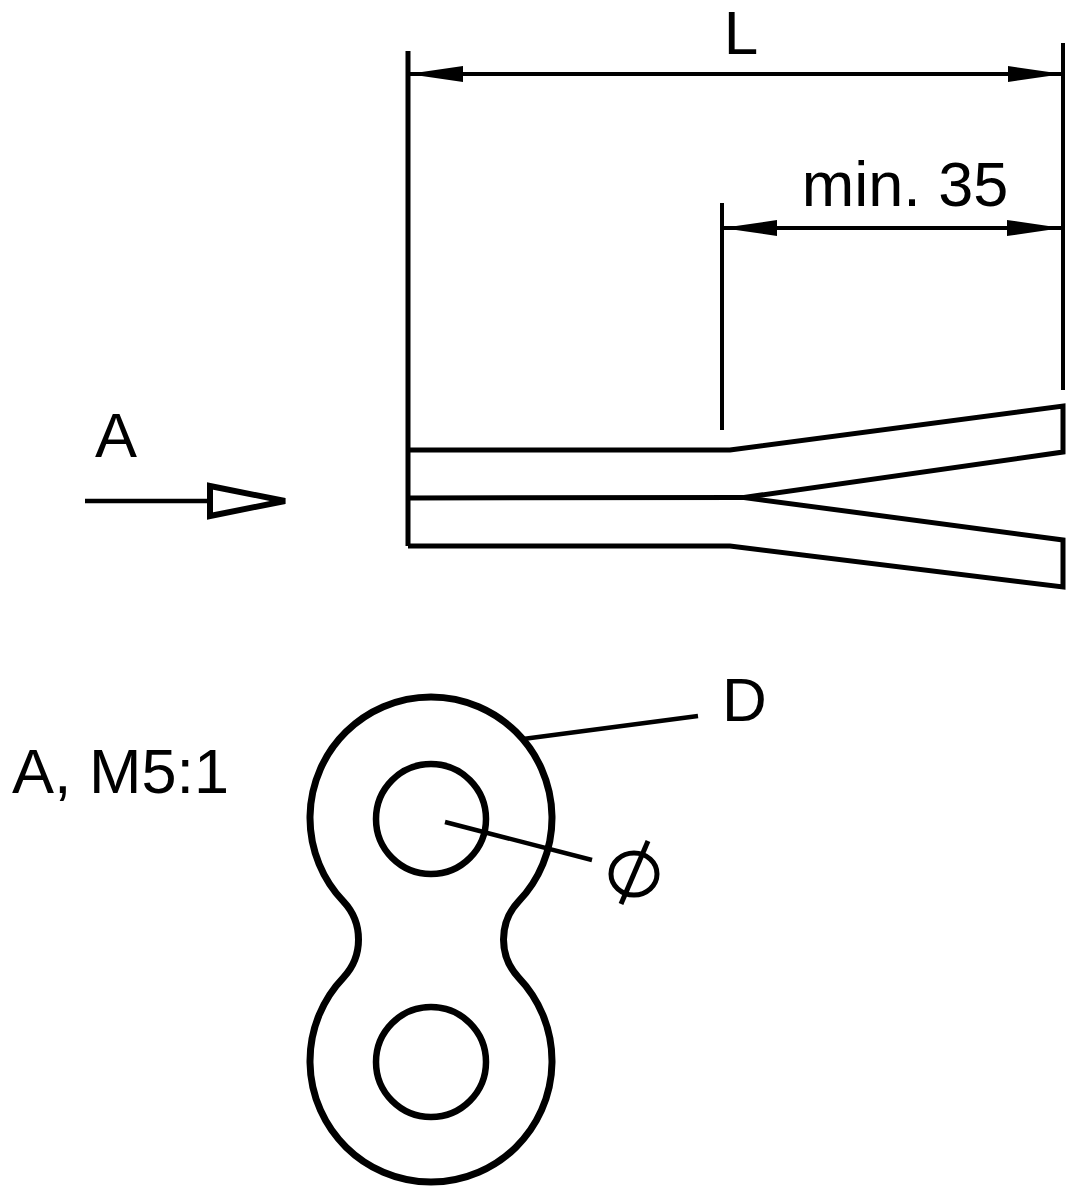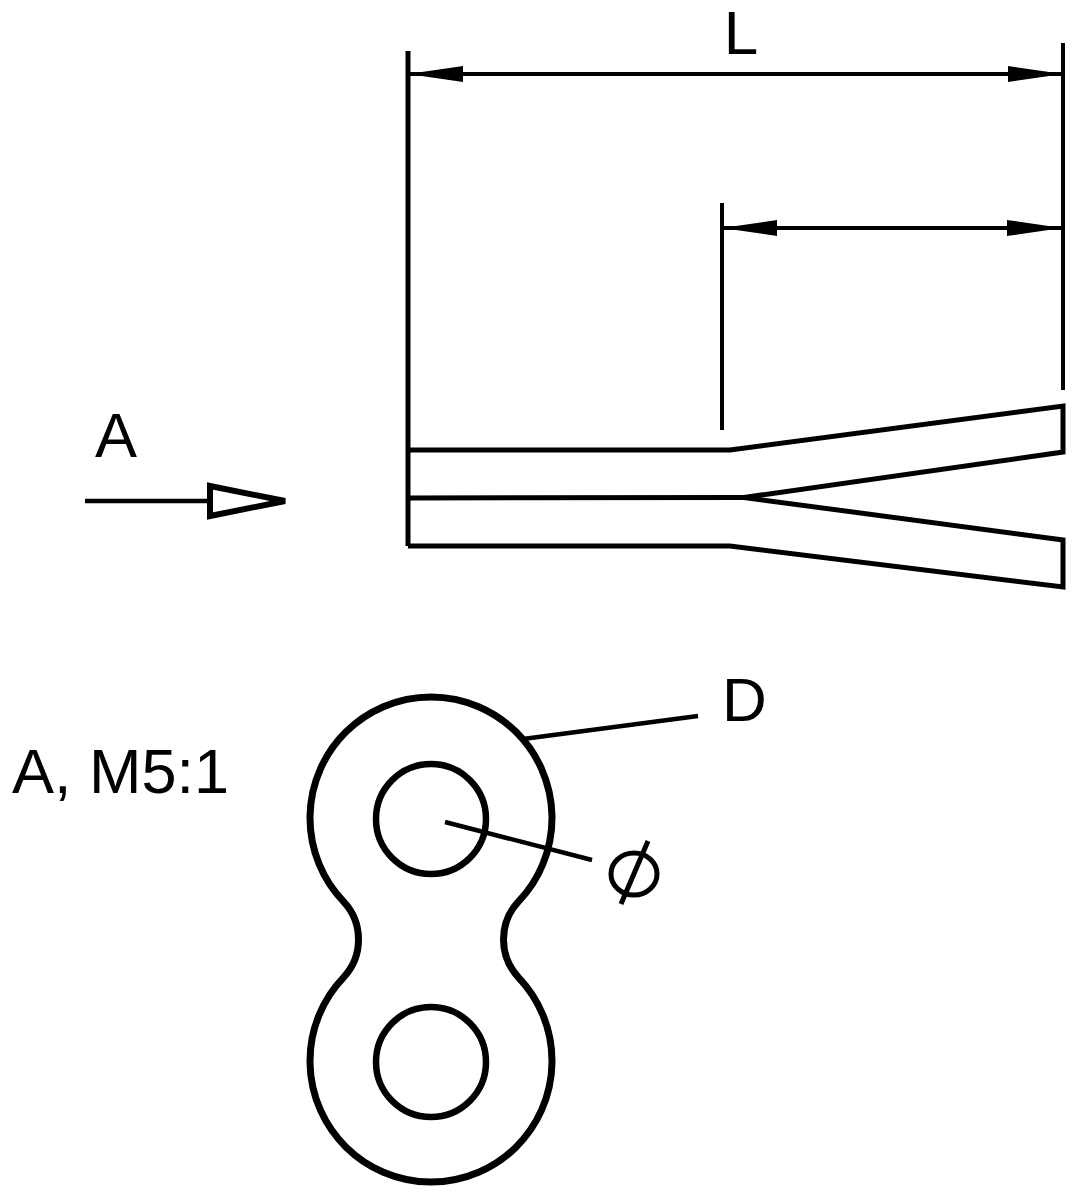--- a/index.html
+++ b/index.html
@@ -88,20 +88,21 @@
     <path d="M 445 822 L 592 860" stroke="#000000" stroke-width="4.5" fill="none"></path>
 
     <g stroke="#000000" fill="none" stroke-width="5">
       <ellipse cx="634" cy="874" rx="23" ry="21"></ellipse>
       <path d="M 621 904 L 648 841"></path>
     </g>
   </svg>
 
   <div class="label label-L">L</div>
 
+  <div class="label label-min35">min. 35</div>
 
   <div class="label label-viewA">A</div>
 
   <div class="label label-section">A, M5:1</div>
 
   <div class="label label-D">D</div>
 
 
 </div>
 

